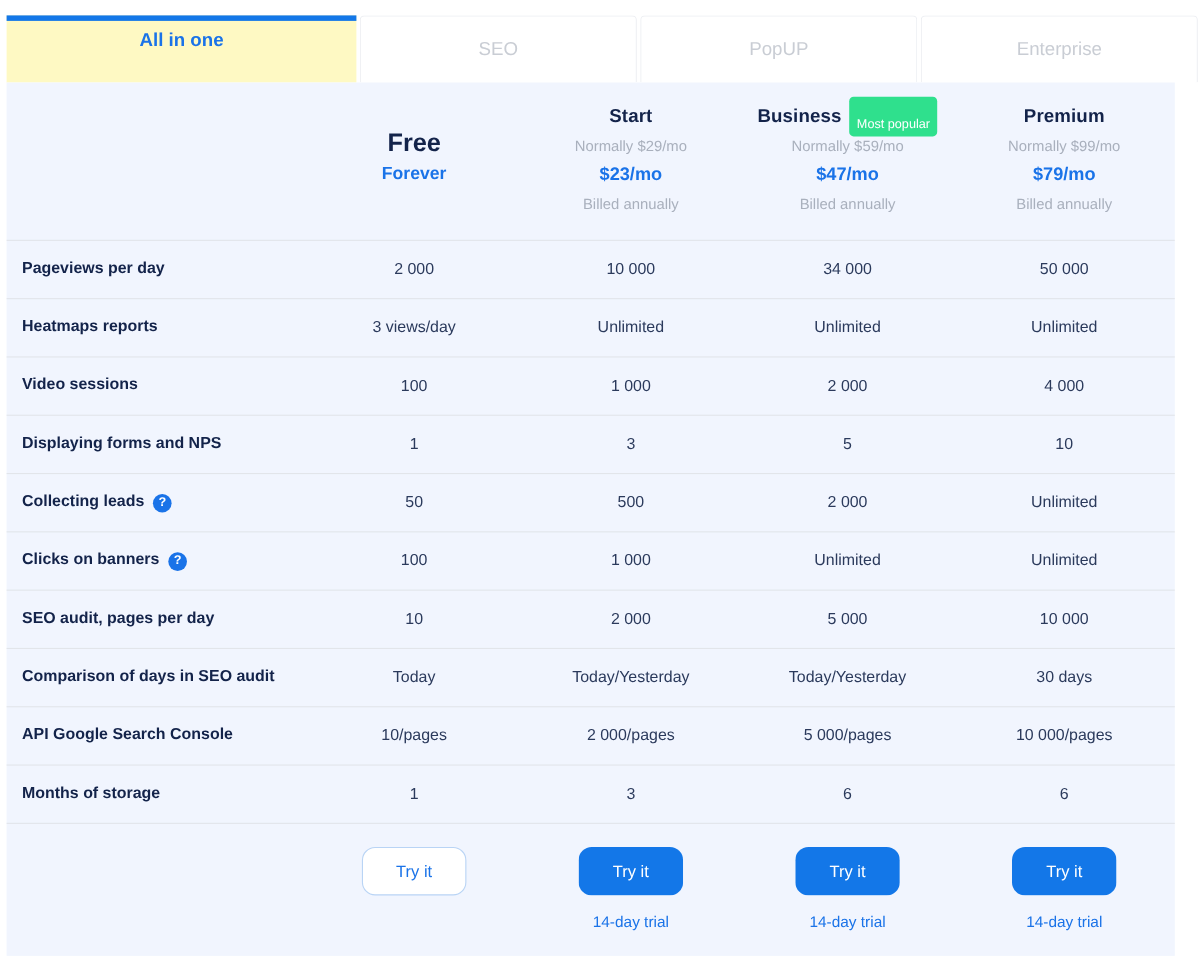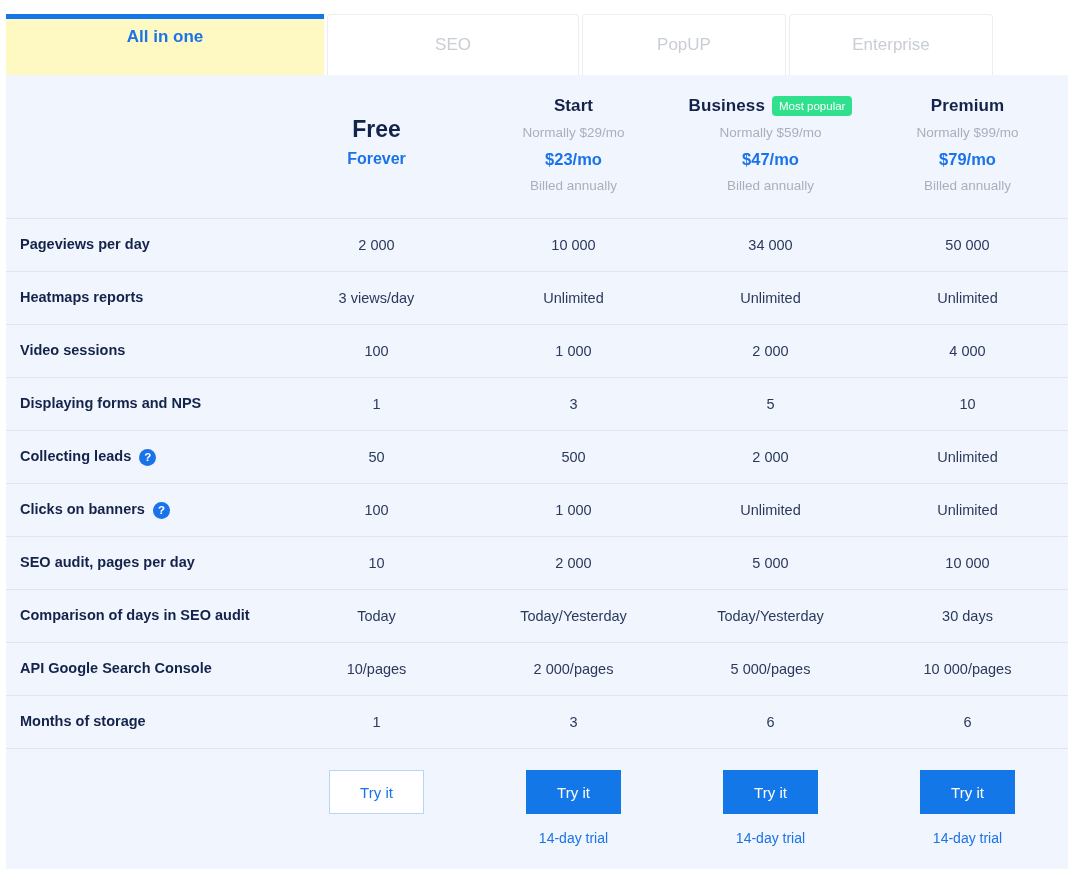--- a/index.html
+++ b/index.html
@@ -45,21 +45,21 @@
     background: #fef9c3;
     color: #1a73e8;
     font-weight: bold;
     border-top: 5px solid #1377e8;
     padding-top: 8px;
     align-items: flex-start;
     justify-content: center;
   }
 
   .tab-inactive {
-    width: 204px;
+    width: 252px;
     margin-left: 3px;
     background: #ffffff;
     color: #c9cdd4;
     border: 1px solid #eceef2;
     border-bottom: none;
     border-top-left-radius: 4px;
     border-top-right-radius: 4px;
     padding-top: 20px;
     align-items: flex-start;
     justify-content: center;
@@ -108,21 +108,21 @@
     color: #13234a;
     letter-spacing: .1px;
   }
 
   .badge {
     display: inline-block;
     background: #2fe08d;
     color: #ffffff;
     font-size: 11.5px;
     font-weight: normal;
-    padding: 5px 7px 4px;
+    padding: 20px 7px 4px;
     border-radius: 4px;
     line-height: 1;
     white-space: nowrap;
   }
 
   .plan-normally,
   .plan-billed {
     font-size: 13.5px;
     color: #a9b0bd;
   }
@@ -202,21 +202,21 @@
 
   .cta-cell {
     display: flex;
     flex-direction: column;
     align-items: center;
   }
 
   .btn {
     width: 95px;
     height: 44px;
-    border-radius: 0;
+    border-radius: 12px;
     font-size: 15px;
     display: flex;
     align-items: center;
     justify-content: center;
     cursor: pointer;
     border: 1px solid transparent;
   }
 
   .btn-solid {
     background: #1377e8;

